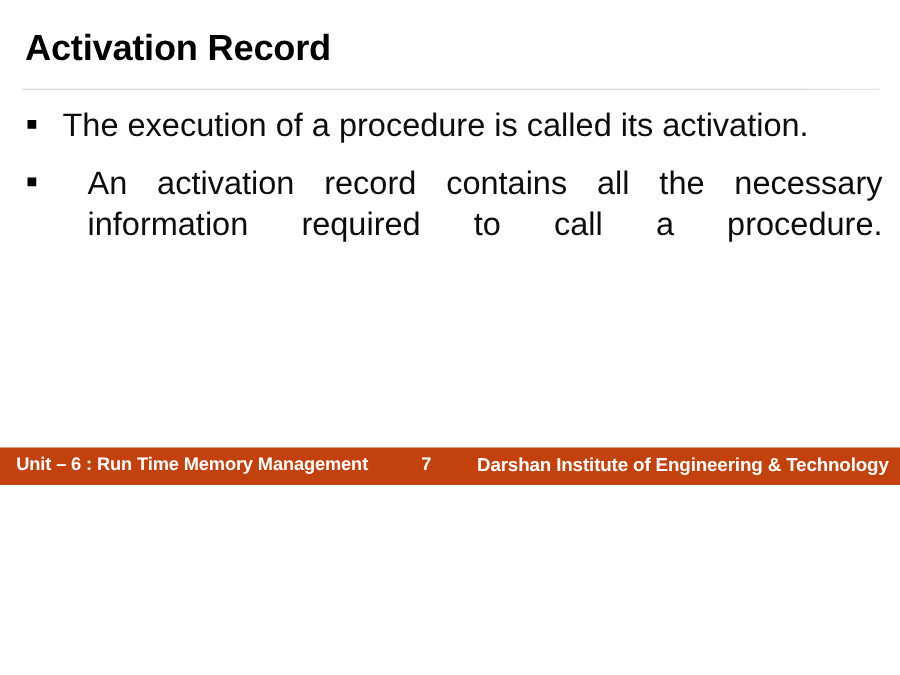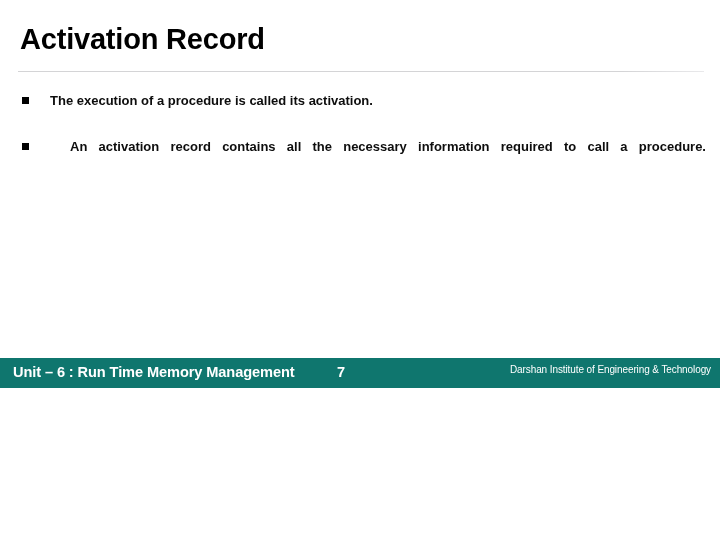--- a/index.html
+++ b/index.html
@@ -49,24 +49,23 @@
   .body-area {
     position: absolute;
     left: 18px;
     top: 84px;
     width: 688px;
   }
   .bullet-row {
     position: relative;
     padding-left: 32px;
     margin-bottom: 13px;
-    font-size: 13px;
+    font-size: 26px;
     line-height: 33px;
     color: #0d0d0d;
-    font-weight: bold;
   }
   .bullet-row.justify .bullet-text {
     text-align: justify;
     text-justify: inter-word;
     display: block;
     margin-left: 20px;
   }
   .bullet-row.justify .bullet-text::after {
     content: "";
     display: inline-block;
@@ -93,21 +92,21 @@
     display: block;
   }
 
   
   .footer-bar {
     position: absolute;
     left: 0;
     bottom: 0;
     width: 720px;
     height: 30px;
-    background: #0f766e;
+    background: #c2410c;
     color: #ffffff;
   }
   .footer-unit {
     position: absolute;
     left: 13px;
     top: 6px;
     font-size: 14.6px;
     font-weight: bold;
     color: #ffffff;
     white-space: nowrap;
@@ -118,22 +117,22 @@
     left: 337px;
     top: 6px;
     font-size: 14.6px;
     font-weight: bold;
     color: #ffffff;
   }
   .footer-org {
     position: absolute;
     right: 9px;
     top: 6px;
-    font-size: 10px;
-    font-weight: normal;
+    font-size: 15px;
+    font-weight: bold;
     color: #ffffff;
     white-space: nowrap;
     letter-spacing: -0.1px;
   }
 </style>
 </head>
 <body>
 
 <div class="slide">
 

